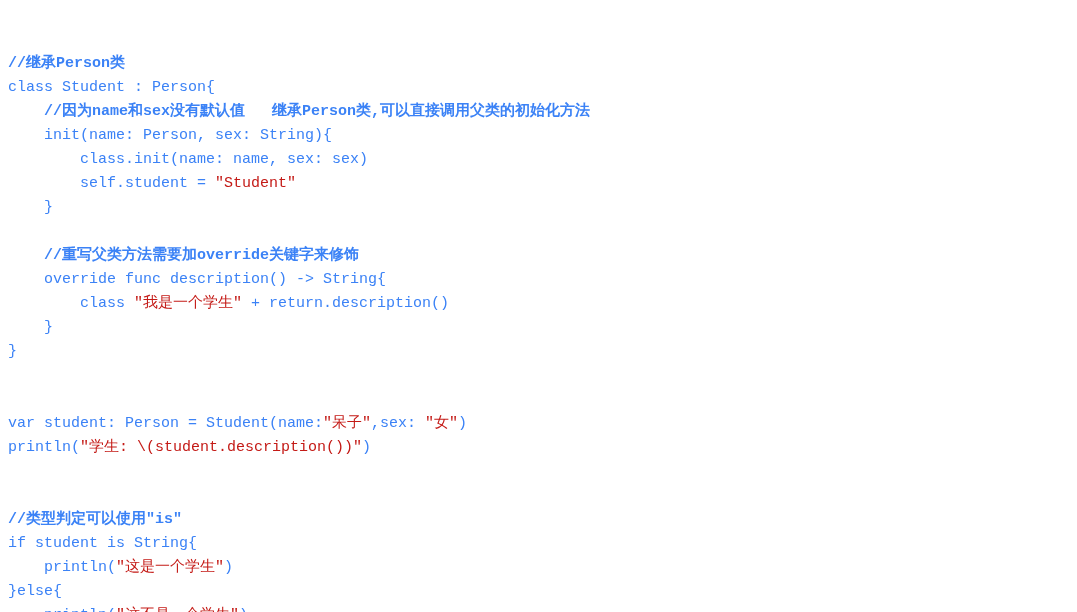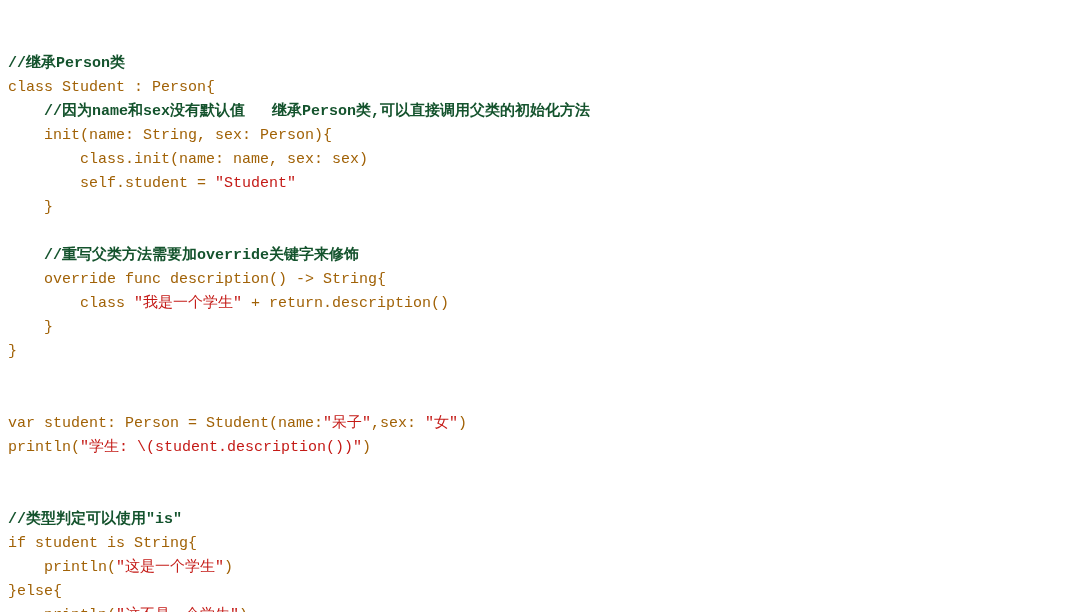--- a/index.html
+++ b/index.html
@@ -5,31 +5,31 @@
     body {
       font-family: Menlo, Monaco, "Courier New", monospace;
       font-size: 15px;
       line-height: 1.6;
       background: #ffffff;
       color: #000000;
       margin: 0;
       padding: 4px 8px;
       white-space: pre;
     }
-    .comment { color: #14532d; font-weight: bold; }
+    .comment { color: #3b82f6; font-weight: bold; }
     .string { color: #c41a16; font-weight: 500; }
-    .code { color: #a16207; }
+    .code { color: #3b82f6; }
   </style>
 </head>
 <body>
 
 <div><span class="comment">//继承Person类</span>
 <span class="code">class Student : Person{</span>
 <span class="comment">    //因为name和sex没有默认值   继承Person类,可以直接调用父类的初始化方法</span>
-<span class="code">    init(name: String, sex: Person){</span>
+<span class="code">    init(name: Person, sex: String){</span>
 <span class="code">        class.init(name: name, sex: sex)</span>
 <span class="code">        self.student = </span><span class="string">"Student"</span>
 <span class="code">    }</span>
 <span></span>
 <span class="comment">    //重写父类方法需要加override关键字来修饰</span>
 <span class="code">    override func description() -&gt; String{</span>
 <span class="code">        class </span><span class="string">"我是一个学生"</span><span class="code"> + return.description()</span>
 <span class="code">    }</span>
 <span class="code">}</span>
 <span></span>

